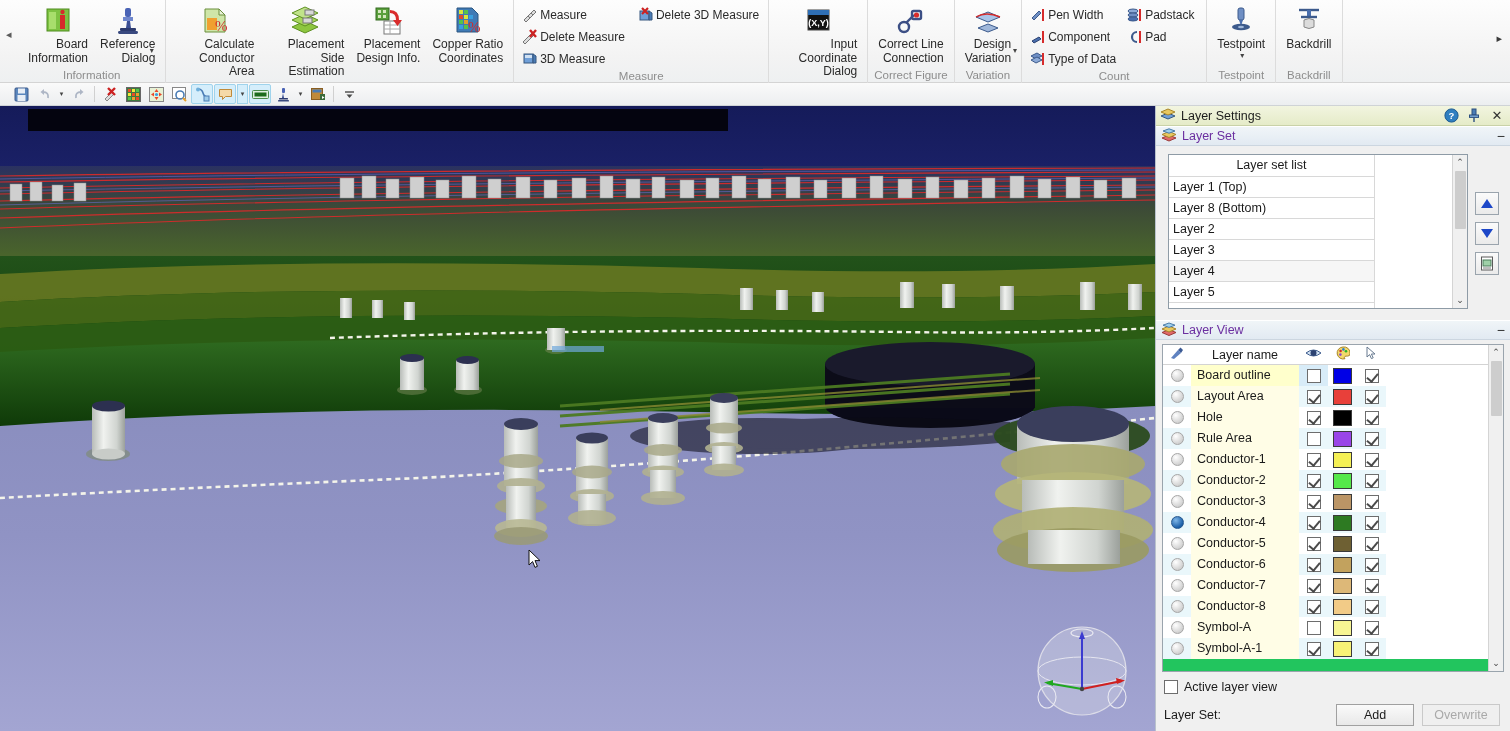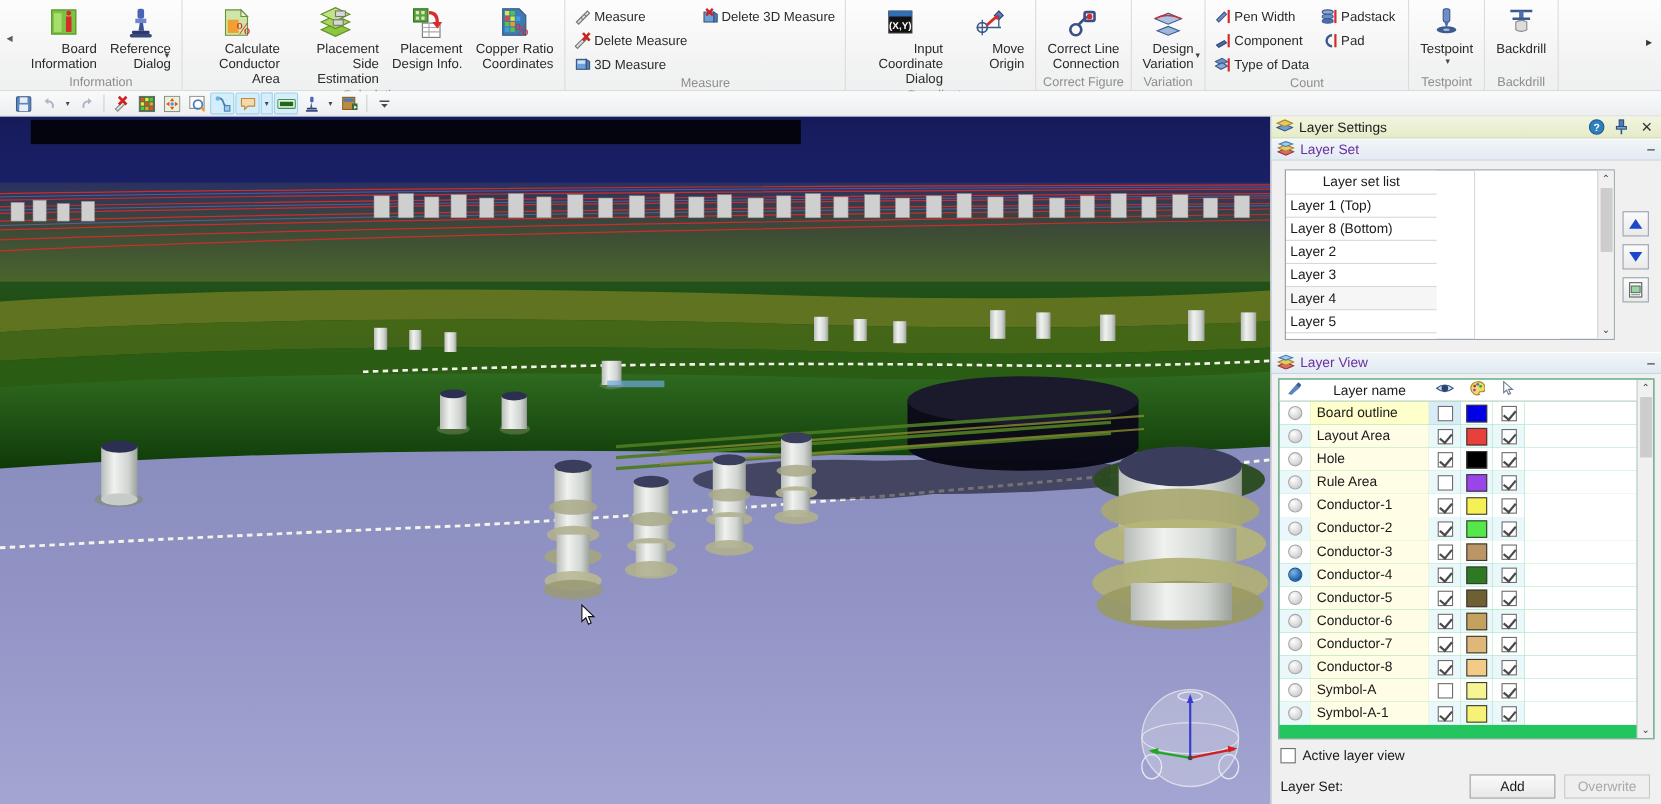--- a/index.html
+++ b/index.html
@@ -94,21 +94,21 @@
 
   .sect-head { height: 20px; background: linear-gradient(#f0f5f8,#e2eaf2);
                border-bottom: 1px solid #ccd6e0; border-top: 1px solid #fff;
                display: flex; align-items: center; padding: 0 5px; gap: 5px; }
   .sect-head .tx { font-size: 12.5px; color: #6b2fa0; }
   .sect-head .mini { margin-left: auto; font-size: 14px; color: #333; line-height: 10px; }
 
   
   .lsbox { margin: 8px 10px 0 12px; display: flex; gap: 6px; }
   .lslist { flex: 1; height: 155px; background: #fff; border: 1px solid #8e9ba6;
-            position: relative; overflow: hidden; display: flex; gap: 34px; }
+            position: relative; overflow: hidden; display: flex; }
   .lscol { flex: 1; }
   .lshdr { height: 21px; line-height: 21px; text-align: center; font-size: 12.5px;
            color: #1a1a1a; background: #fff; }
   .lsrow { height: 21px; line-height: 21px; padding-left: 4px; font-size: 12.5px;
            border-top: 1px solid #d8d8d8; background: #fff; }
   .lsrow.alt { background: #f6f6f6; }
   .lsblank { width: 78px; border-left: 1px solid #d8d8d8; background: #fff; }
   .lsbar { width: 15px; background: #f0f0f0; border-left: 1px solid #d4d4d4;
            display: flex; flex-direction: column; align-items: center; }
   .lsbar .ar { height: 15px; font-size: 9px; color: #444; line-height: 15px; }
@@ -330,34 +330,20 @@
         <div class="bigbtn" style="max-width:92px;">
           <span class="ic">
             <svg width="30" height="28" viewBox="0 0 30 28">
               <rect x="5" y="3" width="21" height="20" fill="#111" stroke="#444"></rect>
               <rect x="5" y="3" width="21" height="5" fill="#2f6fb5"></rect>
               <text x="15.5" y="19" font-size="9" fill="#fff" text-anchor="middle" font-family="Liberation Sans,sans-serif" font-weight="bold">(X,Y)</text>
             </svg>
           </span>
           <span class="lb" style="white-space:pre-line">Input Coordinate
 Dialog</span>
-        </div>
-        <div class="bigbtn" style="max-width:74px;">
-          <span class="ic">
-            <svg width="32" height="28" viewBox="0 0 32 28">
-              <line x1="4" y1="18" x2="26" y2="18" stroke="#3c5a8c" stroke-width="1.4"></line>
-              <circle cx="9" cy="18" r="4.5" fill="none" stroke="#3c5a8c" stroke-width="1.6"></circle>
-              <line x1="9" y1="11" x2="9" y2="25" stroke="#3c5a8c" stroke-width="1.2"></line>
-              <path d="M24 3 l4 4 l-4 4 l-4 -4 Z" fill="#5b7fc4" stroke="#2c4272"></path>
-              <line x1="24" y1="7" x2="24" y2="18" stroke="#3c5a8c" stroke-width="1.2"></line>
-              <path d="M13 16 L22 8" stroke="#d62b2b" stroke-width="2.6"></path>
-              <path d="M23 6 l1 5 l-5 -1 Z" fill="#d62b2b"></path>
-            </svg>
-          </span>
-          <span class="lb" style="white-space:pre-line">Move Origin</span>
         </div>
       </div>
       <div class="rgroup-title">Coordinates</div>
     </div>
 
     <div class="rgroup">
       <div class="rgroup-body">
         <div class="bigbtn" style="max-width:80px;">
           <span class="ic">
             <svg width="32" height="30" viewBox="0 0 32 30">

